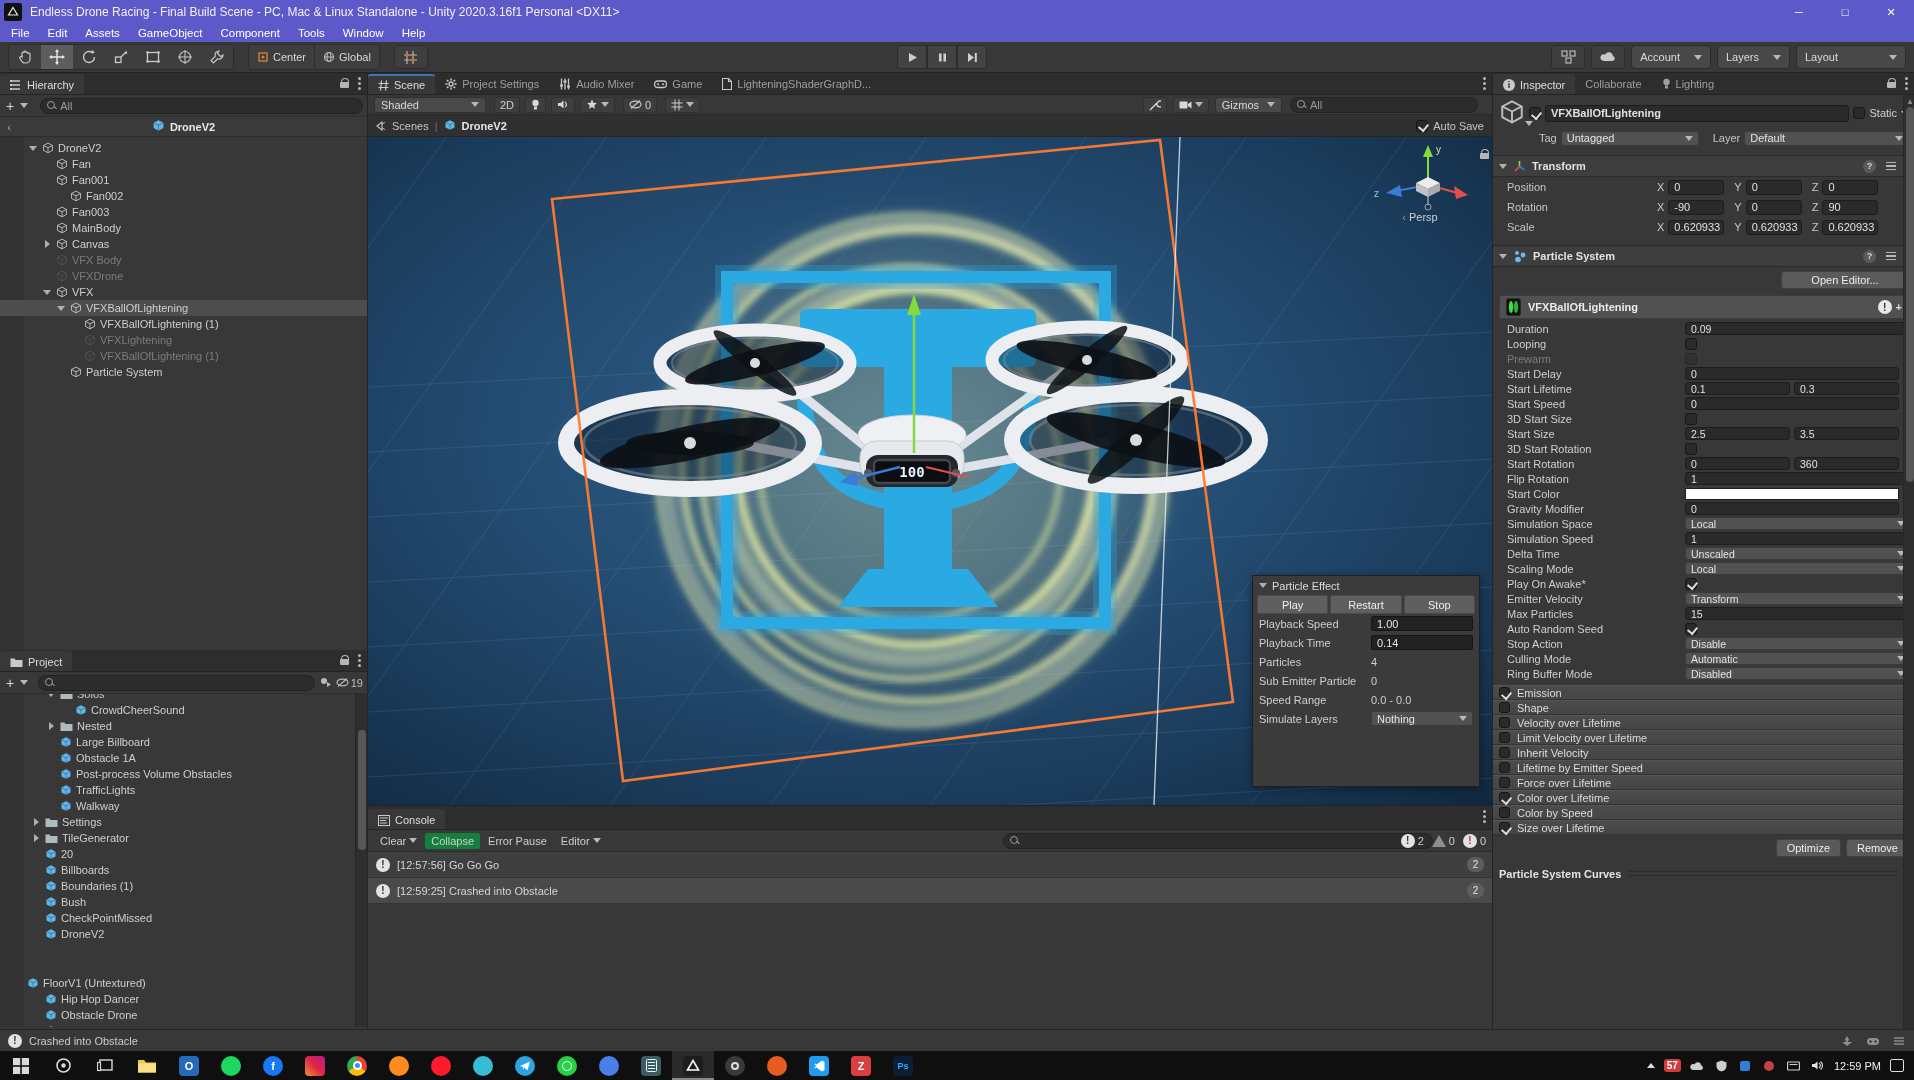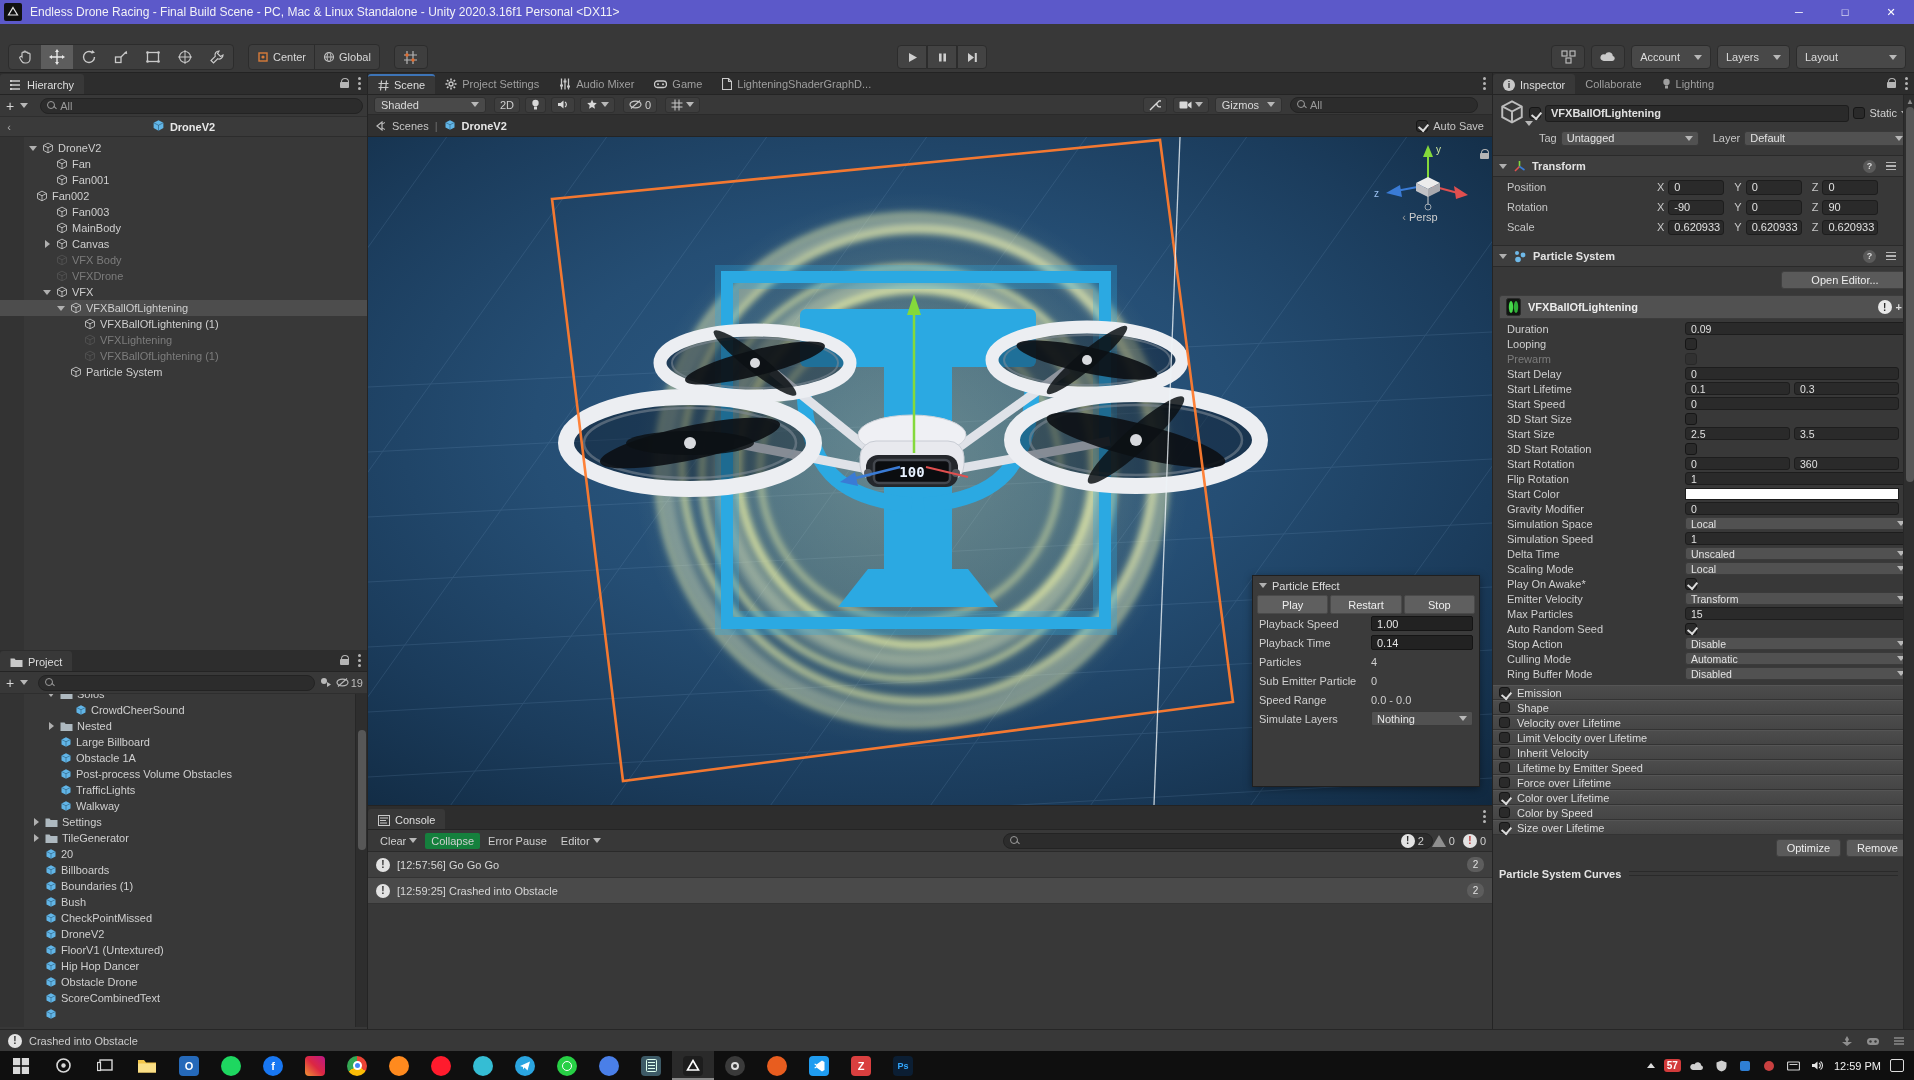--- a/index.html
+++ b/index.html
@@ -160,20 +160,30 @@
         </svg>
     </span>
     <span class="title-text">Endless Drone Racing - Final Build Scene - PC, Mac &amp; Linux Standalone - Unity 2020.3.16f1 Personal &lt;DX11&gt;</span>
     <span class="win-controls">
       <span class="win-btn">─</span>
       <span class="win-btn">□</span>
       <span class="win-btn">✕</span>
     </span>
   </div>
 
+  <div class="menubar abs" id="menubar">
+      <span class="menu-item">File</span>
+      <span class="menu-item">Edit</span>
+      <span class="menu-item">Assets</span>
+      <span class="menu-item">GameObject</span>
+      <span class="menu-item">Component</span>
+      <span class="menu-item">Tools</span>
+      <span class="menu-item">Window</span>
+      <span class="menu-item">Help</span>
+    </div>
 
   <div class="toolbar abs">
     <div class="toolgrp" id="toolgrp">
         <div class="toolbtn">
           <span style="display:flex;">
             <svg width="16" height="16" viewBox="0 0 16 16">
               <path d="M5,8 V4 a1,1 0 0 1 2,0 V3 a1,1 0 0 1 2,0 v1 a1,1 0 0 1 2,0 v1 a1,1 0 0 1 2,0 v5 a4,4 0 0 1 -4,4 h-1 a4,4 0 0 1 -3.4,-1.9 L3,9.5 A1.2,1.2 0 0 1 5,8 z" fill="none" stroke="#c9c9c9" stroke-width="1.2"></path>
             </svg>
           </span>
         </div>
@@ -374,21 +384,21 @@
           <div class="trow" style="padding-left: 42px;">
             <span class="arr"></span>
             <span style="display:flex;">
               <svg width="12" height="12" viewBox="0 0 16 16">
                 <path d="M8 1.5 L14 4.6 V11.2 L8 14.4 L2 11.2 V4.6 Z" fill="none" stroke="#c3c3c3" stroke-width="1.2"></path>
                 <path d="M2 4.6 L8 7.7 L14 4.6 M8 7.7 V14.4" stroke="#c3c3c3" stroke-width="1.2" fill="none"></path>
               </svg>
             </span>
             <span>Fan001</span>
           </div>
-          <div class="trow" style="padding-left: 22px;">
+          <div class="trow" style="padding-left: 56px;">
             <span class="arr"></span>
             <span style="display:flex;">
               <svg width="12" height="12" viewBox="0 0 16 16">
                 <path d="M8 1.5 L14 4.6 V11.2 L8 14.4 L2 11.2 V4.6 Z" fill="none" stroke="#c3c3c3" stroke-width="1.2"></path>
                 <path d="M2 4.6 L8 7.7 L14 4.6 M8 7.7 V14.4" stroke="#c3c3c3" stroke-width="1.2" fill="none"></path>
               </svg>
             </span>
             <span>Fan002</span>
           </div>
           <div class="trow" style="padding-left: 42px;">
@@ -706,21 +716,21 @@
           <div class="trow" style="padding-left: 31px;">
             <span class="arr"></span>
             <span style="display:flex;">
               <svg width="12" height="12" viewBox="0 0 16 16">
                 <path d="M8 1.5 L14 4.6 V11.2 L8 14.4 L2 11.2 V4.6 Z" fill="#61b5e7"></path>
                 <path d="M2 4.6 L8 7.7 L14 4.6 M8 7.7 V14.4" stroke="rgba(20,50,70,0.55)" stroke-width="1" fill="none"></path>
               </svg>
             </span>
             <span>DroneV2</span>
           </div>
-          <div class="trow" style="padding-left: 31px;">
+          <div class="trow" style="padding-left: 13px; margin-top: 33px;">
             <span class="arr"></span>
             <span style="display:flex;">
               <svg width="12" height="12" viewBox="0 0 16 16">
                 <path d="M8 1.5 L14 4.6 V11.2 L8 14.4 L2 11.2 V4.6 Z" fill="#61b5e7"></path>
                 <path d="M2 4.6 L8 7.7 L14 4.6 M8 7.7 V14.4" stroke="rgba(20,50,70,0.55)" stroke-width="1" fill="none"></path>
               </svg>
             </span>
             <span>FloorV1 (Untextured)</span>
           </div>
           <div class="trow" style="padding-left: 31px;">

